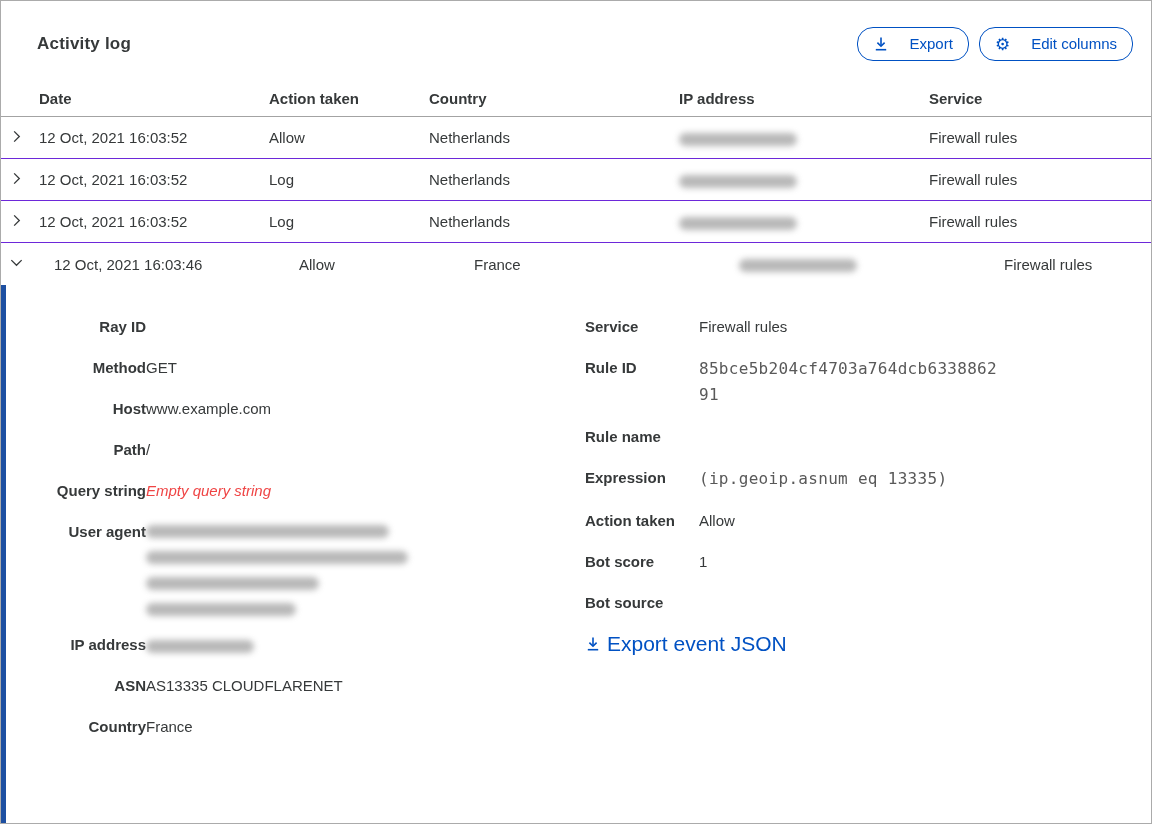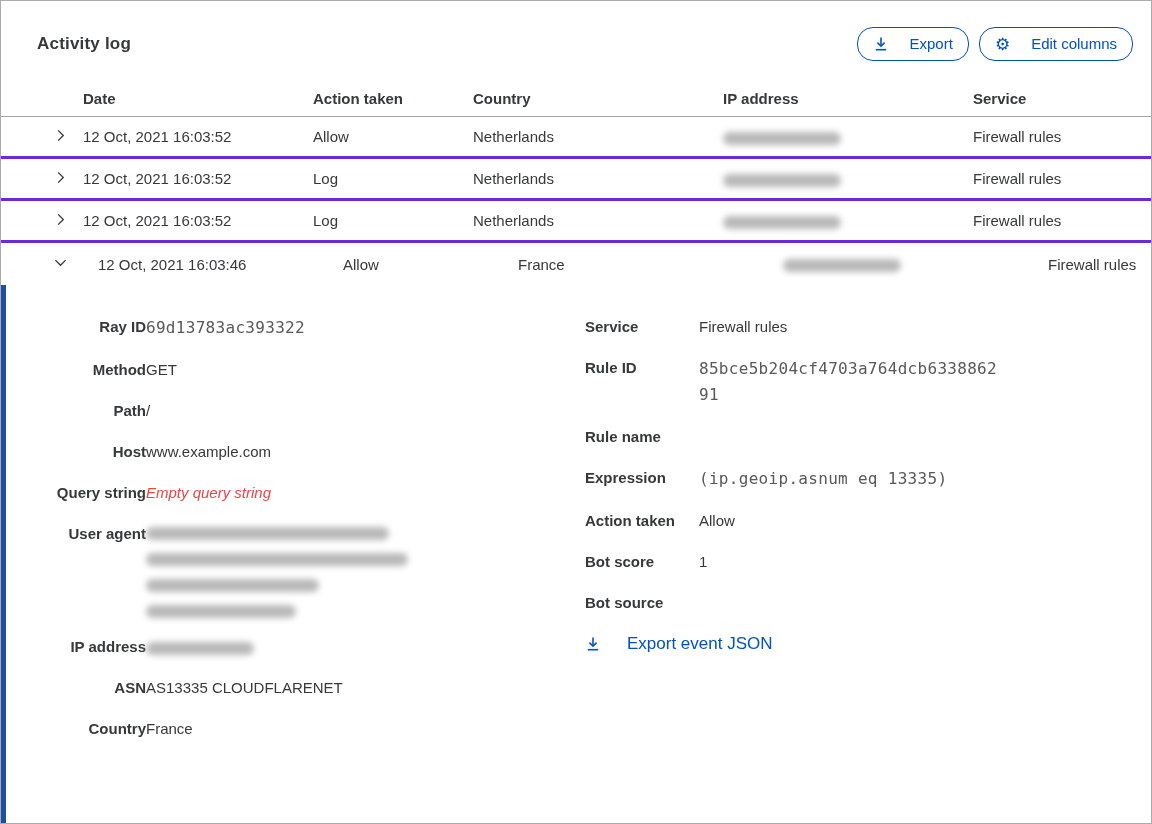--- a/index.html
+++ b/index.html
@@ -26,24 +26,23 @@
     color:#0051c3; font-family:inherit; font-size:15px;
     padding:7px 15px; cursor:pointer; line-height:1.2;
   }
   .btn svg, .link svg { display:block; }
   .gear-glyph { font-size:17px; line-height:1; }
   
   .grid-row {
     display:grid;
     grid-template-columns:38px 230px 160px 250px 250px 1fr;
     align-items:center;
-    padding-left:44px;
   }
   .thead { height:36px; border-bottom:1px solid #a3a3a3; font-weight:700; font-size:15px; }
-  .trow  { height:42px; border-bottom:3px solid #6d28d9; font-size:15px; cursor:pointer; }
+  .trow  { height:42px; border-bottom:1px solid #6d28d9; font-size:15px; cursor:pointer; }
   .trow.expanded { border-bottom:none;gap:15px; }
   .chev-cell { display:flex; justify-content:flex-start; padding-left:8px; color:#36393a; }
   .redact { background:#9a9a9a; border-radius:7px; filter:blur(3px); opacity:.7; display:inline-block; }
   .ip-bar { width:118px; height:13px; vertical-align:middle; }
   
   .detail {
     flex:1; display:flex;
     border-left:5px solid #1d4fa1;
     padding:30px 0 0 29px;
   }
@@ -56,22 +55,22 @@
   .dvalue { flex:1; }
   .mono {
     font-family:"DejaVu Sans Mono", monospace;
     font-size:16px; letter-spacing:.3px; color:#595959;
     line-height:26px; max-width:302px; word-break:break-all;
   }
   .italic { font-style:italic; color:#ef4444; }
   .ua-lines { display:flex; flex-direction:column; gap:13px; padding-top:5px; }
   .ua-lines .redact { height:13px; }
   .link {
-    display:flex; align-items:center; gap:26px;
-    color:#0051c3; font-size:17px; cursor:pointer; margin-top:4px;
+    display:flex; align-items:center; gap:6px;
+    color:#0051c3; font-size:21px; cursor:pointer; margin-top:4px;
     line-height:24px;
   }
 </style>
 </head>
 <body>
 
 <div class="header-bar">
   <div class="page-title">Activity log</div>
   <div class="toolbar">
     <button class="btn">
@@ -160,33 +159,32 @@
     <div><span class="redact ip-bar"></span></div>
     <div>Firewall rules</div>
   </div>
 </div>
 
 <div class="detail">
 
   <div class="dcol-left">
     <div class="ditem">
       <div class="dlabel">Ray ID</div>
-      <div class="dvalue mono">69d13783ac393322</div>
     </div>
     <div class="ditem">
       <div class="dlabel">Method</div>
       <div class="dvalue">GET</div>
     </div>
     <div class="ditem">
+      <div class="dlabel">Host</div>
+      <div class="dvalue">www.example.com</div>
+    </div>
+    <div class="ditem">
       <div class="dlabel">Path</div>
       <div class="dvalue">/</div>
-    </div>
-    <div class="ditem">
-      <div class="dlabel">Host</div>
-      <div class="dvalue">www.example.com</div>
     </div>
     <div class="ditem">
       <div class="dlabel">Query string</div>
       <div class="dvalue italic">Empty query string</div>
     </div>
     <div class="ditem">
       <div class="dlabel">User agent</div>
       <div class="dvalue">
         <div class="ua-lines">
           <span class="redact" style="width:243px"></span>

